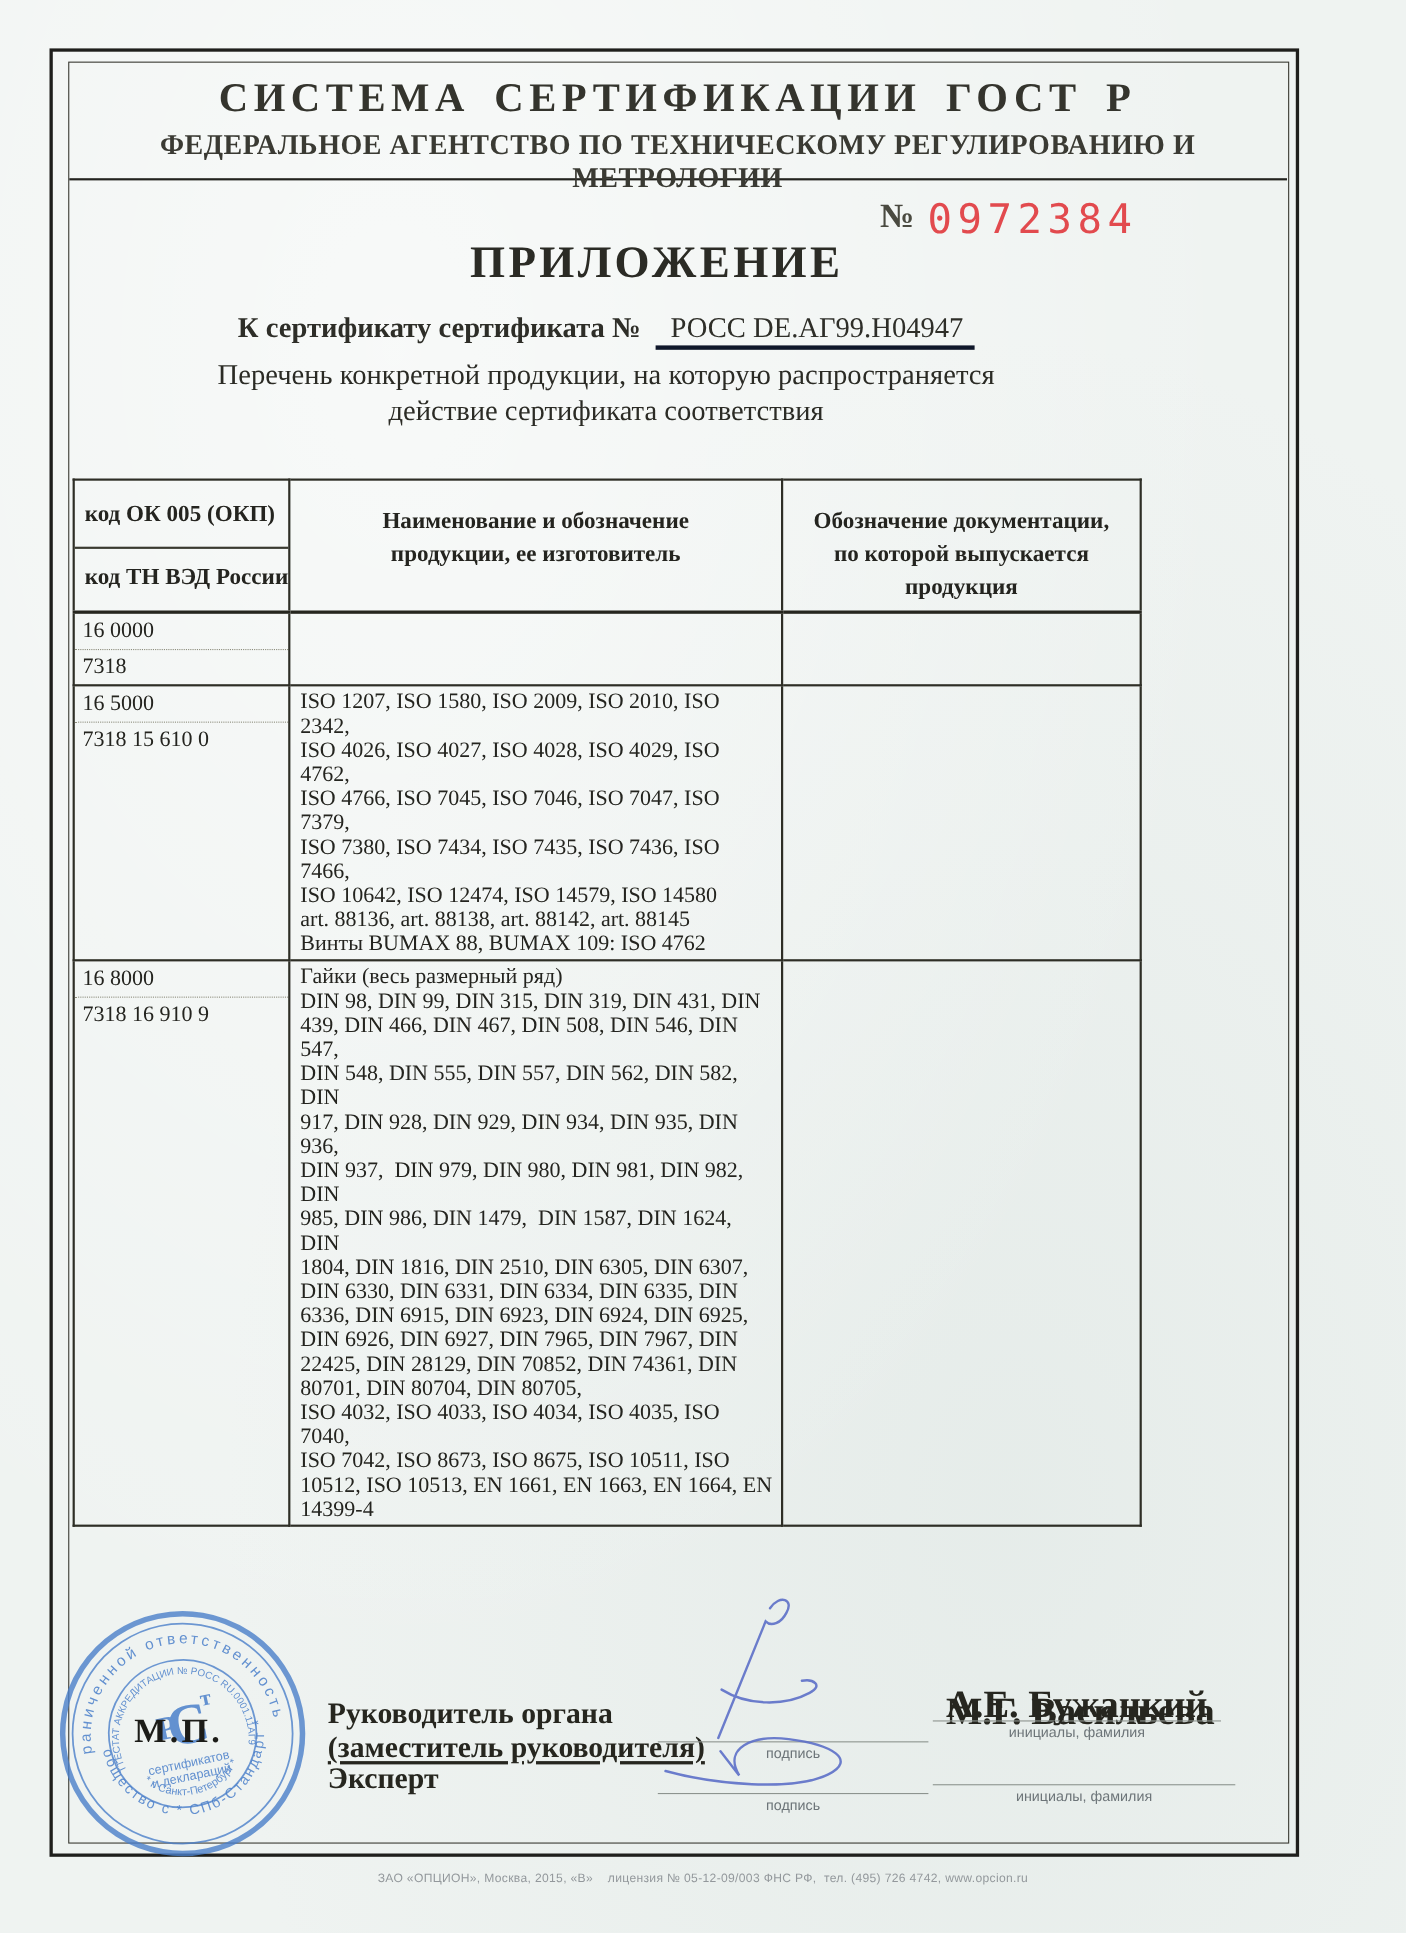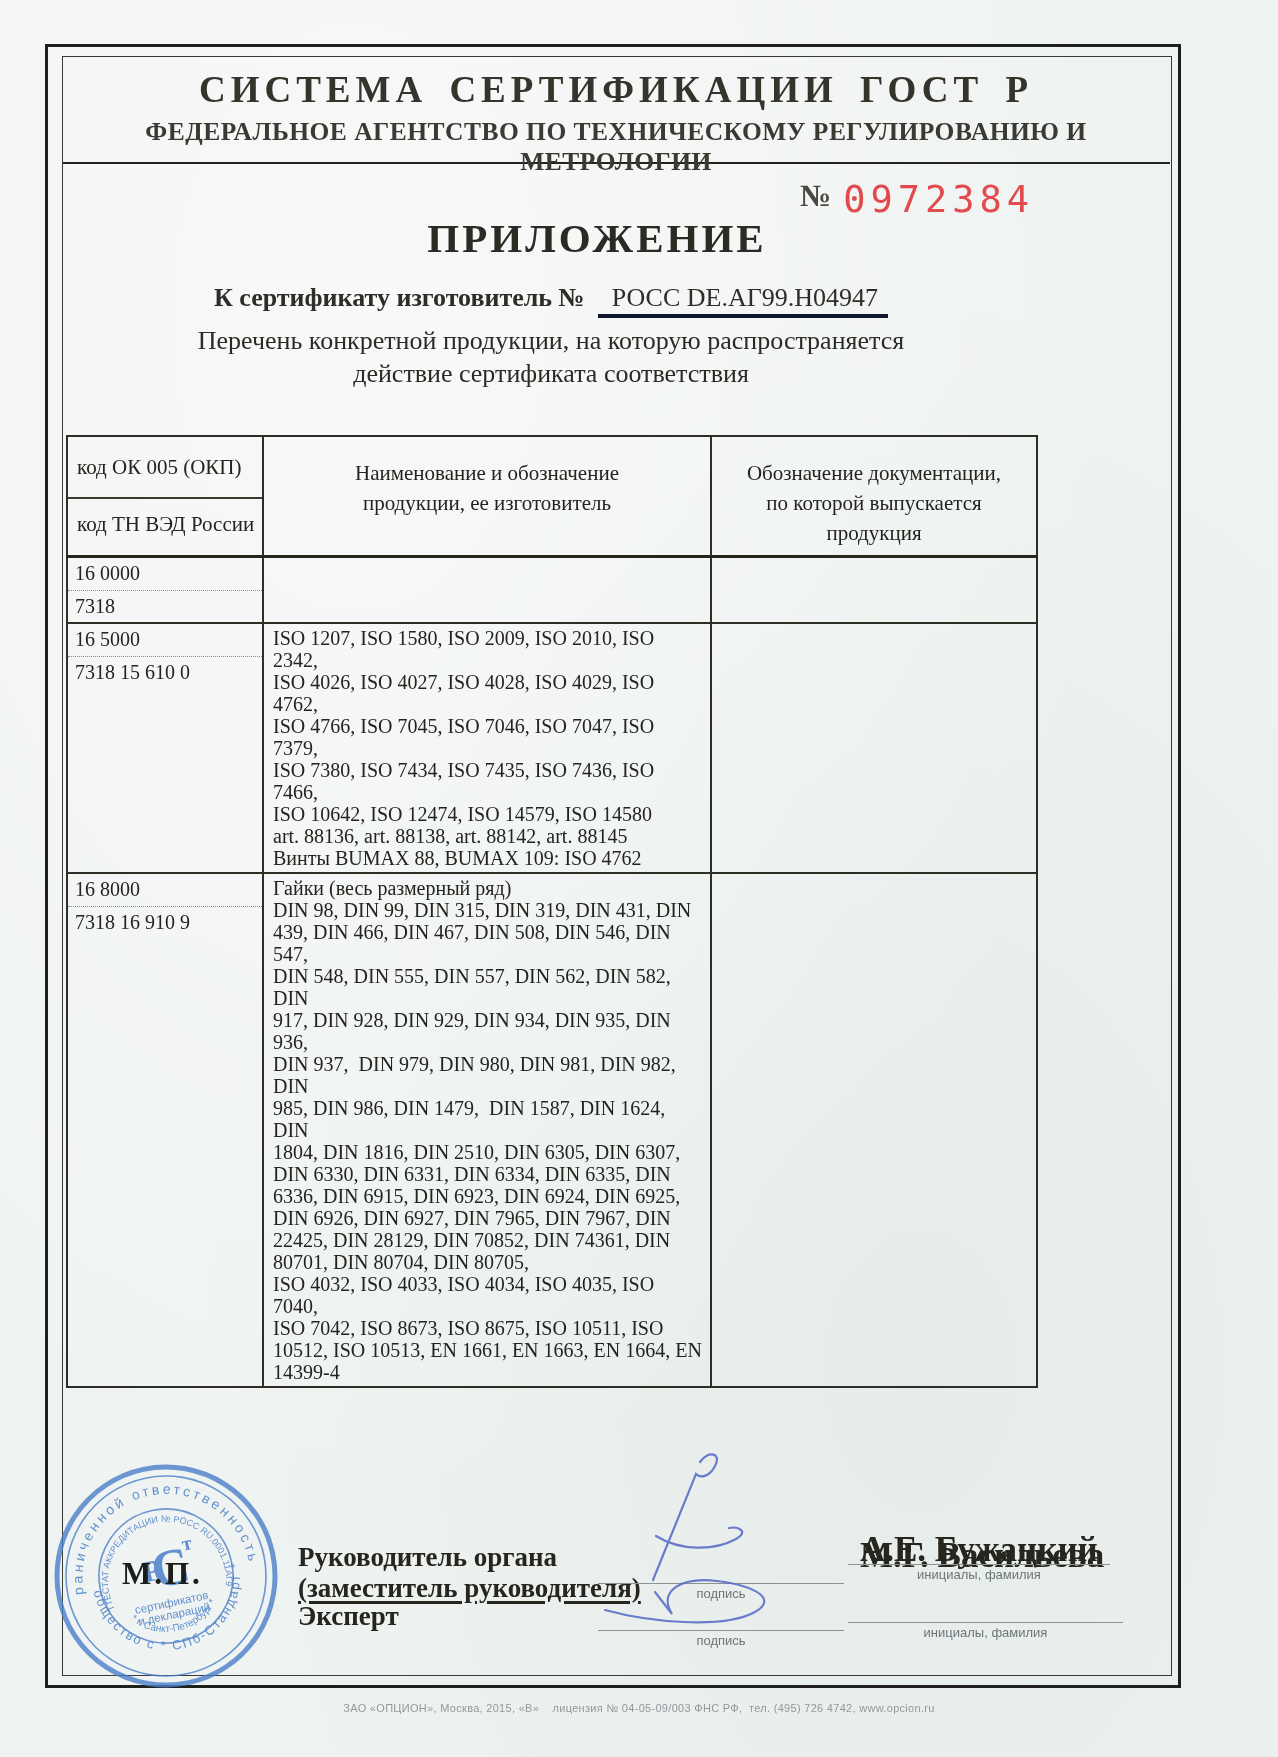--- a/index.html
+++ b/index.html
@@ -30,21 +30,21 @@
          font-size:41px;font-weight:bold;letter-spacing:3px;color:#2b2b25;}
   .subtitle{left:66px;top:283px;width:970px;text-align:center;font-size:26px;font-weight:bold;
             color:#2e2e28;white-space:pre;}
   .cert-id{border-bottom:4px solid #0f172a;padding:0 10px 2px 14px;font-weight:normal;}
   .purpose{left:66px;top:324px;width:970px;text-align:center;font-size:26px;font-weight:normal;
            line-height:33px;color:#2b2b25;white-space:pre-line;}
   
   table.products{left:66px;top:435px;width:970px;position:absolute;border-collapse:collapse;
                  table-layout:fixed;background:transparent;}
   table.products th, table.products td{border:2px solid #2e2e26;vertical-align:top;}
-  table.products thead th{border-bottom:3.5px solid #26261f;font-weight:normal;}
+  table.products thead th{border-bottom:3.5px solid #26261f;font-weight:bold;}
   .hdr-cell{font-size:21px;text-align:center;vertical-align:middle;}
   .hdr-cell .two-line{white-space:pre-line;line-height:30px;padding:6px 4px;display:block;
                       margin-top:14px;}
   .c1-hdr-top{height:60px;display:flex;align-items:center;padding-left:9px;
               border-bottom:2px solid #3a3a30;font-size:21px;}
   .c1-hdr-bot{height:50px;display:flex;align-items:center;padding-left:9px;font-size:21px;}
   td.codes{padding:0;font-size:20px;}
   .code-top{padding:4px 6px 5px 7px;border-bottom:1.5px dotted #8c8c7c;}
   .code-bot{padding:4px 6px 4px 7px;}
   td.namecell{font-size:20px;line-height:22px;padding:3px 8px 3px 9px;white-space:pre-wrap;}
@@ -70,21 +70,21 @@
 <div class="abs header-sep"></div>
 
 <div class="abs hdr1">СИСТЕМА СЕРТИФИКАЦИИ ГОСТ Р</div>
 <div class="abs hdr2">ФЕДЕРАЛЬНОЕ АГЕНТСТВО ПО ТЕХНИЧЕСКОМУ РЕГУЛИРОВАНИЮ И МЕТРОЛОГИИ</div>
 
 <div class="abs no-block">
   <span class="no-sign">№</span><span class="no-digits">0972384</span>
 </div>
 
 <div class="abs title">ПРИЛОЖЕНИЕ</div>
-<div class="abs subtitle"><span>К сертификату изготовитель №  </span><span class="cert-id">РОСС DE.АГ99.Н04947</span></div>
+<div class="abs subtitle"><span>К сертификату сертификата №  </span><span class="cert-id">РОСС DE.АГ99.Н04947</span></div>
 <div class="abs purpose">Перечень конкретной продукции,  на которую распространяется
 действие сертификата соответствия</div>
 
 <table class="products">
   <colgroup>
       <col style="width:196px">
       <col style="width:448px">
       <col style="width:326px">
     </colgroup>
   <thead>
@@ -200,13 +200,13 @@
 <div class="abs small-cap" style="left:848px;top:1625px;width:275px;">инициалы, фамилия</div>
 
 <svg class="abs ink-svg" width="310" height="230" viewBox="0 0 310 230">
   <g fill="none" stroke="#5d6fc8" stroke-width="2.2" stroke-linecap="round" opacity="0.9">
     <path d="M140,14 c9,-13 22,-8 15,4 c-5,10 -14,13 -19,8 L93,132"></path>
     <path d="M96,88 c24,15 58,15 80,3 c13,-7 3,-13 -7,-11"></path>
     <path d="M95,144 l17,22 c-15,-25 12,-37 45,-33 c40,5 62,19 36,32 c-32,16 -104,9 -148,-3"></path>
   </g>
 </svg>
 
-<div class="abs footer">ЗАО «ОПЦИОН», Москва, 2015, «В»    лицензия № 04-05-09/003 ФНС РФ,  тел. (495) 726 4742, www.opcion.ru</div>
+<div class="abs footer">ЗАО «ОПЦИОН», Москва, 2015, «В»    лицензия № 05-12-09/003 ФНС РФ,  тел. (495) 726 4742, www.opcion.ru</div>
 
 </body></html>

